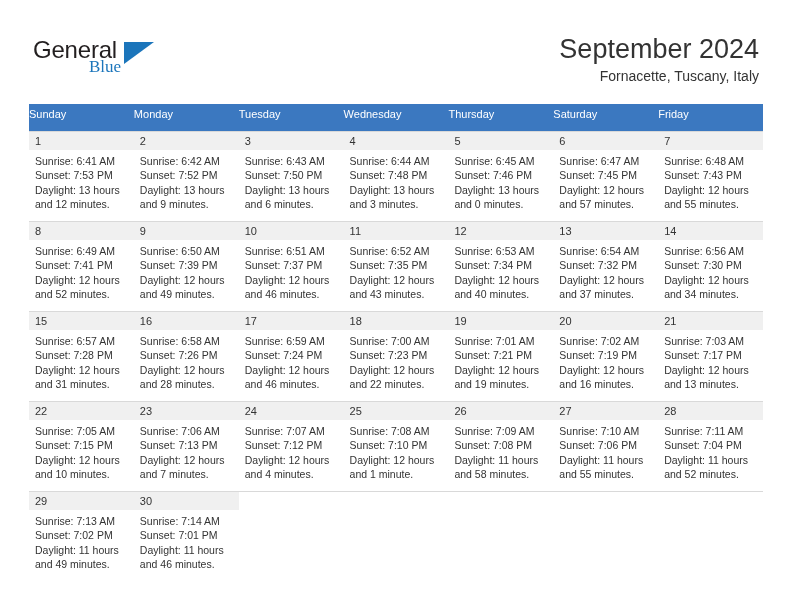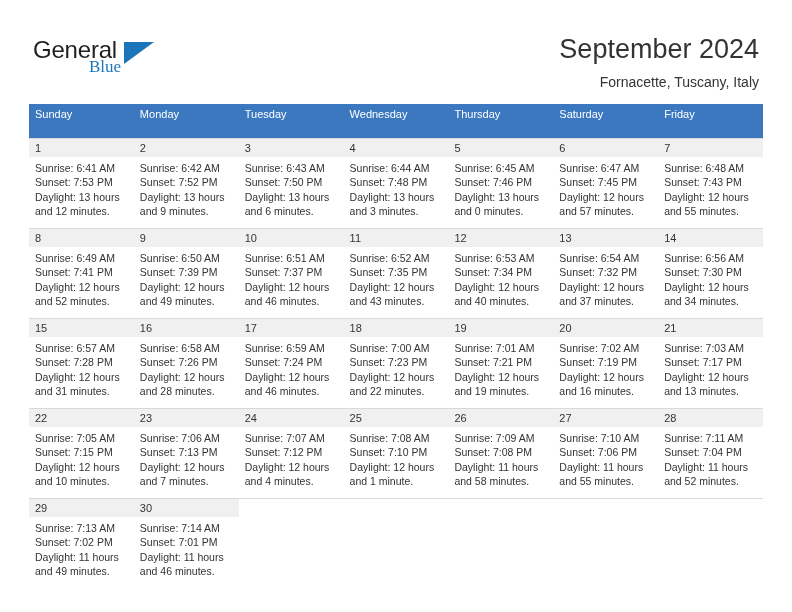--- a/index.html
+++ b/index.html
@@ -73,43 +73,42 @@
     font-size: 27px;
     color: #333333;
     line-height: 34px;
     font-weight: normal;
     white-space: nowrap;
   }
   .cal-subtitle {
     font-size: 14px;
     color: #333333;
     line-height: 20px;
-    margin-top: 6px;
+    margin-top: 0;
     white-space: nowrap;
   }
 
   
   .grid {
     position: absolute;
     left: 29px;
     top: 104px;
     width: 734px;
   }
   .dow-row {
     display: flex;
     width: 734px;
     background: #3b78c0;
   }
   .dow {
     flex: 1 1 0;
-    height: 34px;
+    height: 27px;
     line-height: 21px;
     color: #ffffff;
     font-size: 11px;
-    padding-left: 6px;
     box-sizing: border-box;
     white-space: nowrap;
   }
 
   .week {
     display: flex;
     width: 734px;
     border-top: 1px solid #d9d9d9;
   }
   .week:first-of-type {

